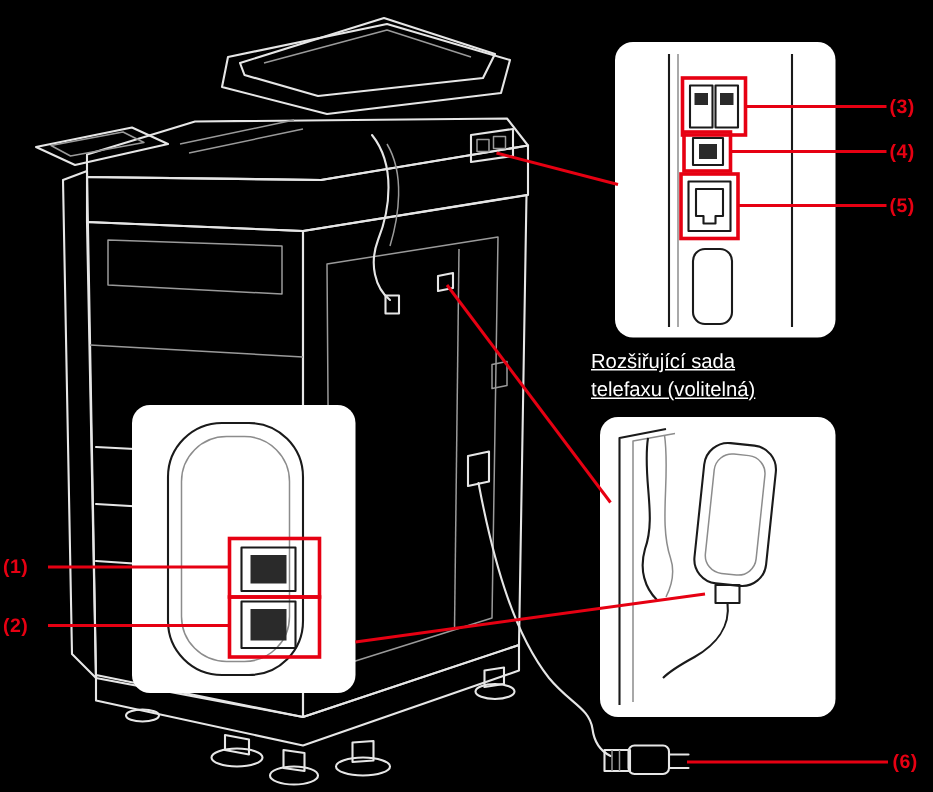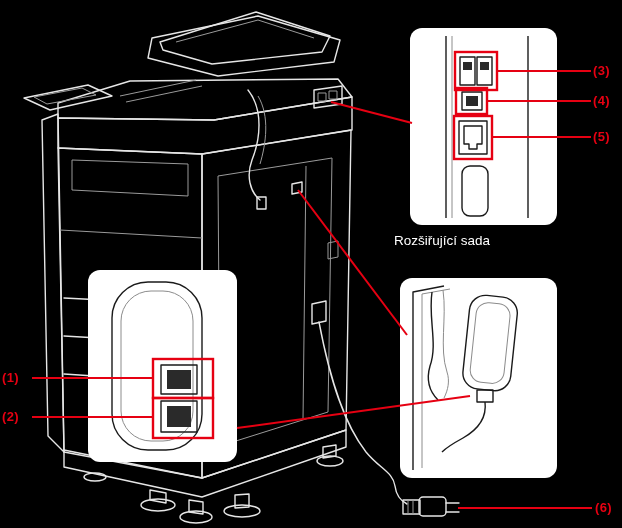--- a/index.html
+++ b/index.html
@@ -20,21 +20,21 @@
   .red{stroke:var(--accent,#e60012);stroke-width:2;fill:none;}
   .rbox{stroke:var(--accent,#e60012);stroke-width:2.4;fill:none;}
   .callout{
     position:absolute;color:var(--accent,#e60012);
     font-size:13px;font-weight:bold;line-height:16px;letter-spacing:.3px;
   }
   .caption{
     position:absolute;left:394px;top:231px;width:170px;
     color:var(--caption-text,#fff);font-size:13.5px;line-height:19px;
   }
-  .caption span{display:block;}
+  .caption span{display:block;text-decoration:underline;}
 </style>
 </head>
 <body>
 
 <div class="stage">
 
   <svg width="622" height="528" viewBox="0 0 622 528">
 
     <g>
 
@@ -176,20 +176,21 @@
     <line class="red" x1="497" y1="71" x2="591" y2="71"></line>
     <line class="red" x1="487" y1="101" x2="591" y2="101"></line>
     <line class="red" x1="492" y1="137" x2="591" y2="137"></line>
     <line class="red" x1="32" y1="378" x2="153" y2="378"></line>
     <line class="red" x1="32" y1="417" x2="153" y2="417"></line>
     <line class="red" x1="458" y1="508" x2="592" y2="508"></line>
   </svg>
 
   <div class="caption">
     <span>Rozšiřující sada</span>
+    <span>telefaxu (volitelná)</span>
   </div>
 
   <div class="callout" style="left:2px;top:370px;">(1)</div>
   <div class="callout" style="left:2px;top:409px;">(2)</div>
   <div class="callout" style="left:593px;top:63px;">(3)</div>
   <div class="callout" style="left:593px;top:93px;">(4)</div>
   <div class="callout" style="left:593px;top:129px;">(5)</div>
   <div class="callout" style="left:595px;top:500px;">(6)</div>
 </div>
 

